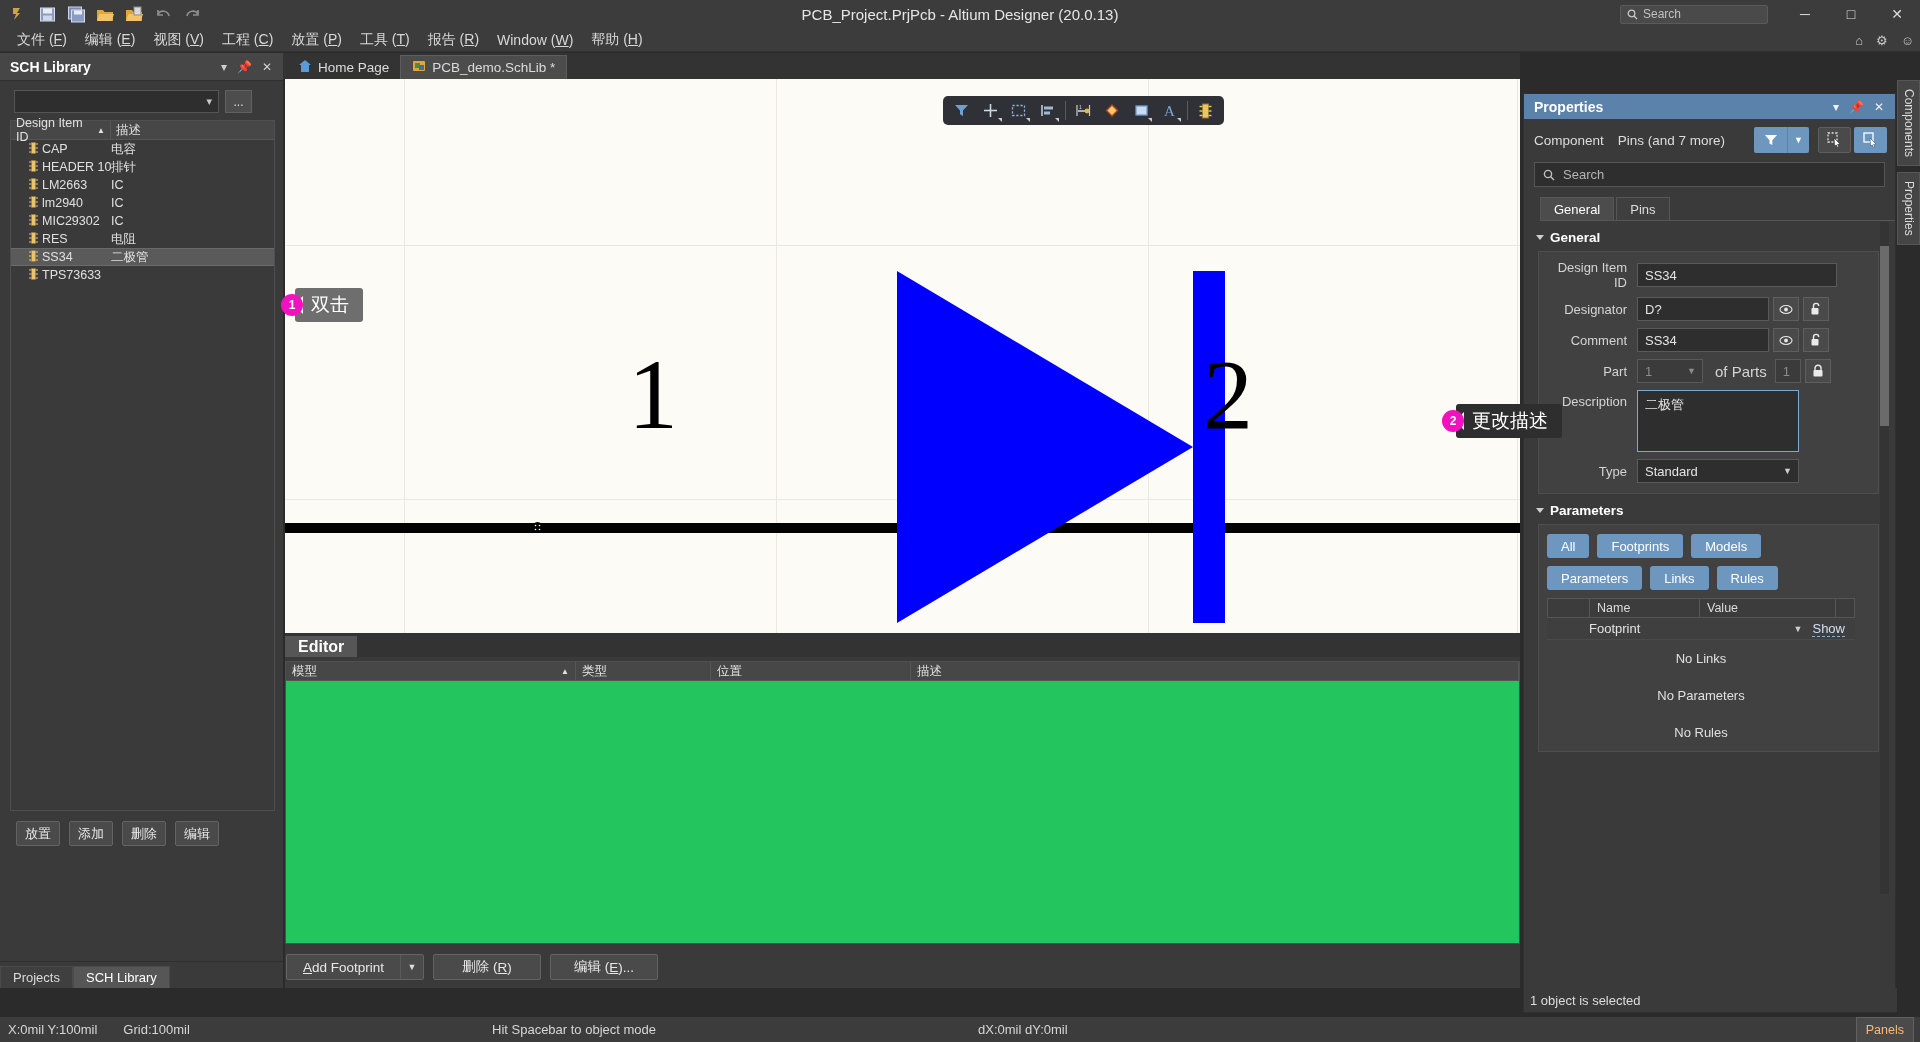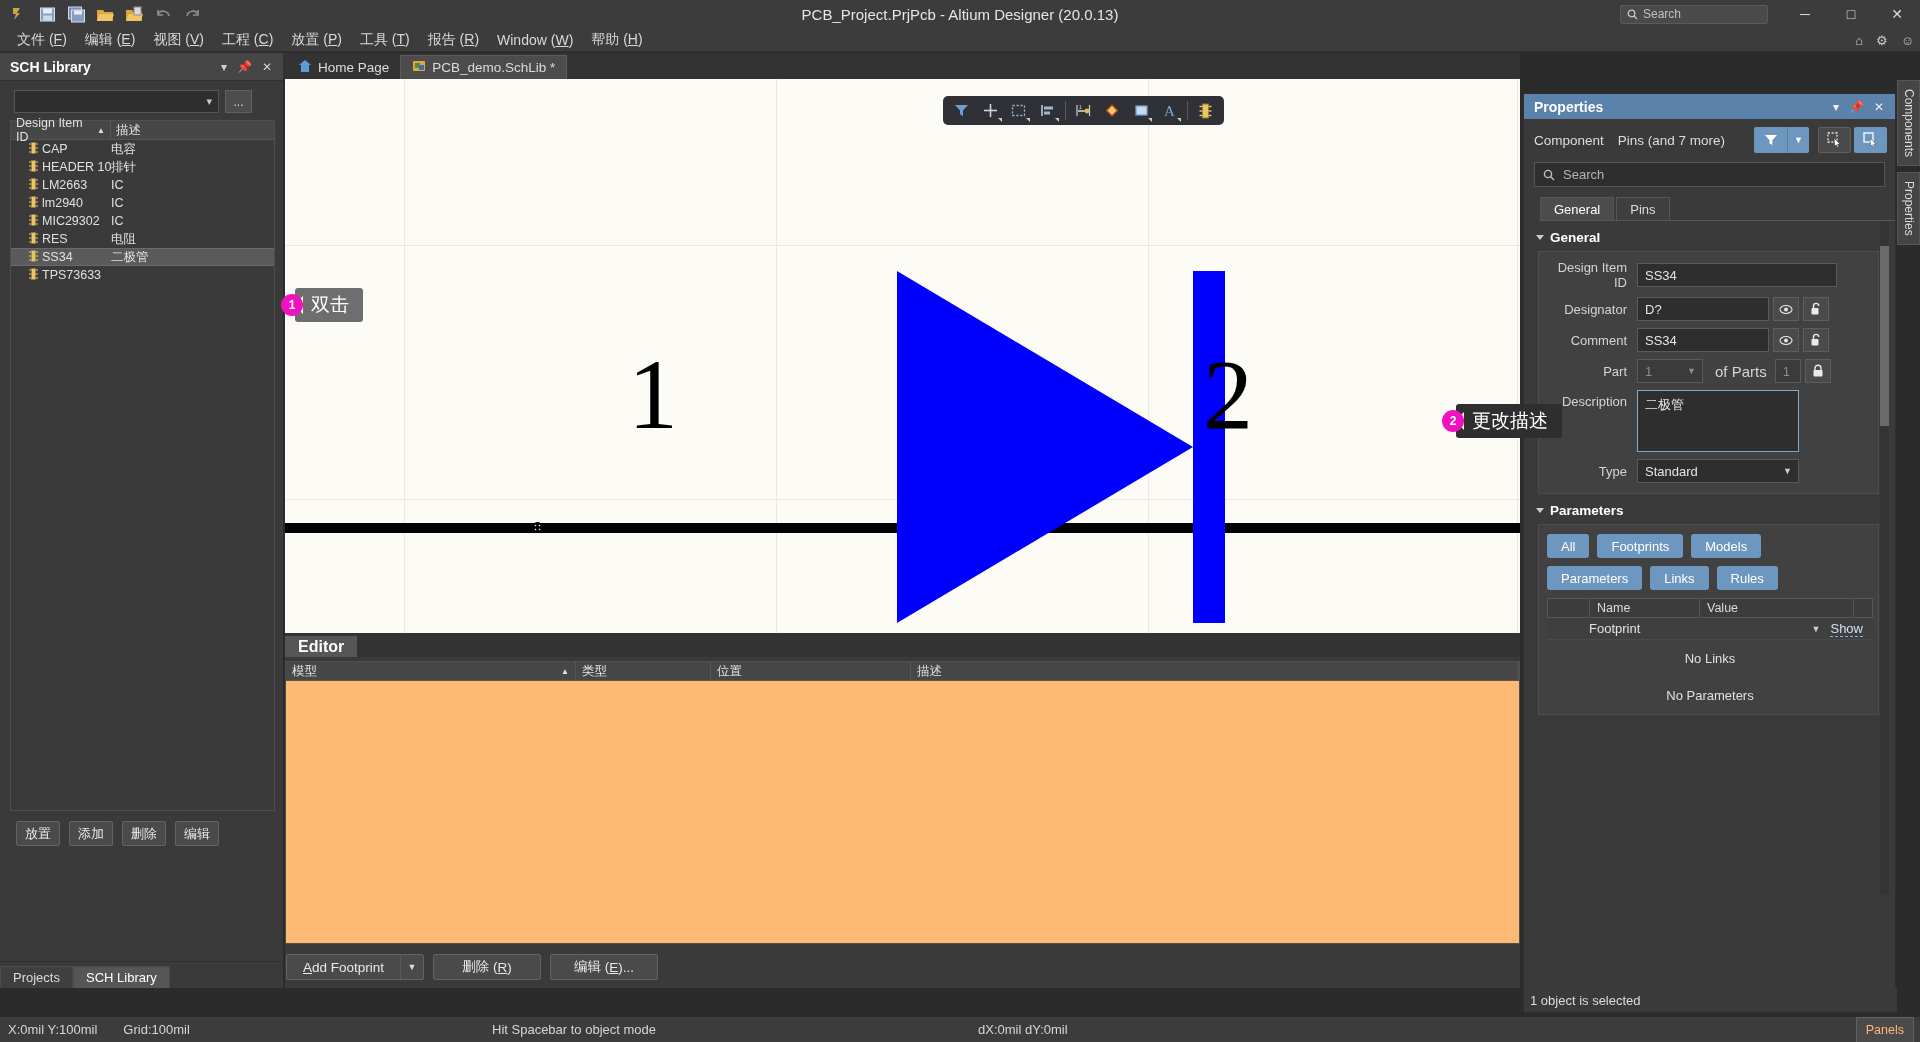--- a/index.html
+++ b/index.html
@@ -136,21 +136,21 @@
   .co-body.dark { background:#2e2e2e; }
   .co-arrow { position:absolute; left:-1px; top:50%; transform:translateY(-50%);
               width:0; height:0; border-top:9px solid transparent;
               border-bottom:9px solid transparent; border-right:9px solid #fdfbf6; }
 
   
   #editorpanel { position:absolute; left:285px; top:633px; width:1235px; height:355px; background:#3a3a3a; }
   #ed-tabrow { height:24px; display:flex; align-items:flex-end; background:#333; }
   #ed-tab { height:21px; padding:0 13px; background:#565656; color:#ffffff; font-size:16px;
             font-weight:bold; display:flex; align-items:center; }
-  #ed-table { margin:4px 0 0 0; border:1px solid #4f4f4f; background:#fdba74; height:283px; }
+  #ed-table { margin:4px 0 0 0; border:1px solid #4f4f4f; background:#22c55e; height:283px; }
   #ed-thead { display:flex; height:19px; background:#474747; border-bottom:1px solid #555; }
   .ed-th { color:#e2e2e2; font-size:12.5px; padding:1px 6px; display:flex; align-items:center; gap:5px; }
   #ed-buttons { display:flex; gap:9px; padding:10px 0 0 1px; }
   .ed-btn { height:26px; background:#4a4a4a; border:1px solid #636363; border-radius:2px;
             color:#e8e8e8; font-size:13.5px; display:flex; align-items:center; justify-content:center;
             padding:0 14px; }
   .ed-btn u { text-decoration: underline; }
   .ed-split { display:flex; }
   .ed-split .main { border-right:1px solid #5a5a5a; }
   .ed-split .arrow { width:22px; display:flex; align-items:center; justify-content:center; }
@@ -757,21 +757,21 @@
         <span style="font-size:9px; color:#cfcfcf">▼</span>
       </div>
     </div>
   </div>
 
   <div class="pp-sechdr">
     <span class="caret"></span>
     <span>Parameters</span>
   </div>
 
-  <div class="pp-group" style="padding:9px 5px 0 8px">
+  <div class="pp-group" style="padding:9px 23px 0 8px">
     <div class="pp-pillrow" id="pp-pills-1">
         <div class="pp-pill">All</div>
         <div class="pp-pill">Footprints</div>
         <div class="pp-pill">Models</div>
       </div>
     <div class="pp-pillrow" id="pp-pills-2">
         <div class="pp-pill">Parameters</div>
         <div class="pp-pill">Links</div>
         <div class="pp-pill">Rules</div>
       </div>
@@ -786,20 +786,21 @@
       <div style="width:42px"></div>
       <div style="width:110px; color:#e2e2e2; font-size:13px">Footprint</div>
       <div style="flex:1; display:flex; align-items:center; justify-content:flex-end; gap:10px; padding-right:10px;">
         <span style="color:#cfcfcf; font-size:9px">▼</span>
         <span style="color:#cfe0f0; font-size:13px; border-bottom:1px dashed #8fb0cd">Show</span>
       </div>
     </div>
     <div id="pp-empties">
         <div class="pp-empty">No Links</div>
         <div class="pp-empty">No Parameters</div>
+        <div class="pp-empty">No Rules</div>
       </div>
   </div>
 
   <div id="pp-scroll"></div>
   <div id="pp-thumb"></div>
 
   <div id="pp-status">1 object is selected</div>
 </div>
 
 <div id="vtabs">

